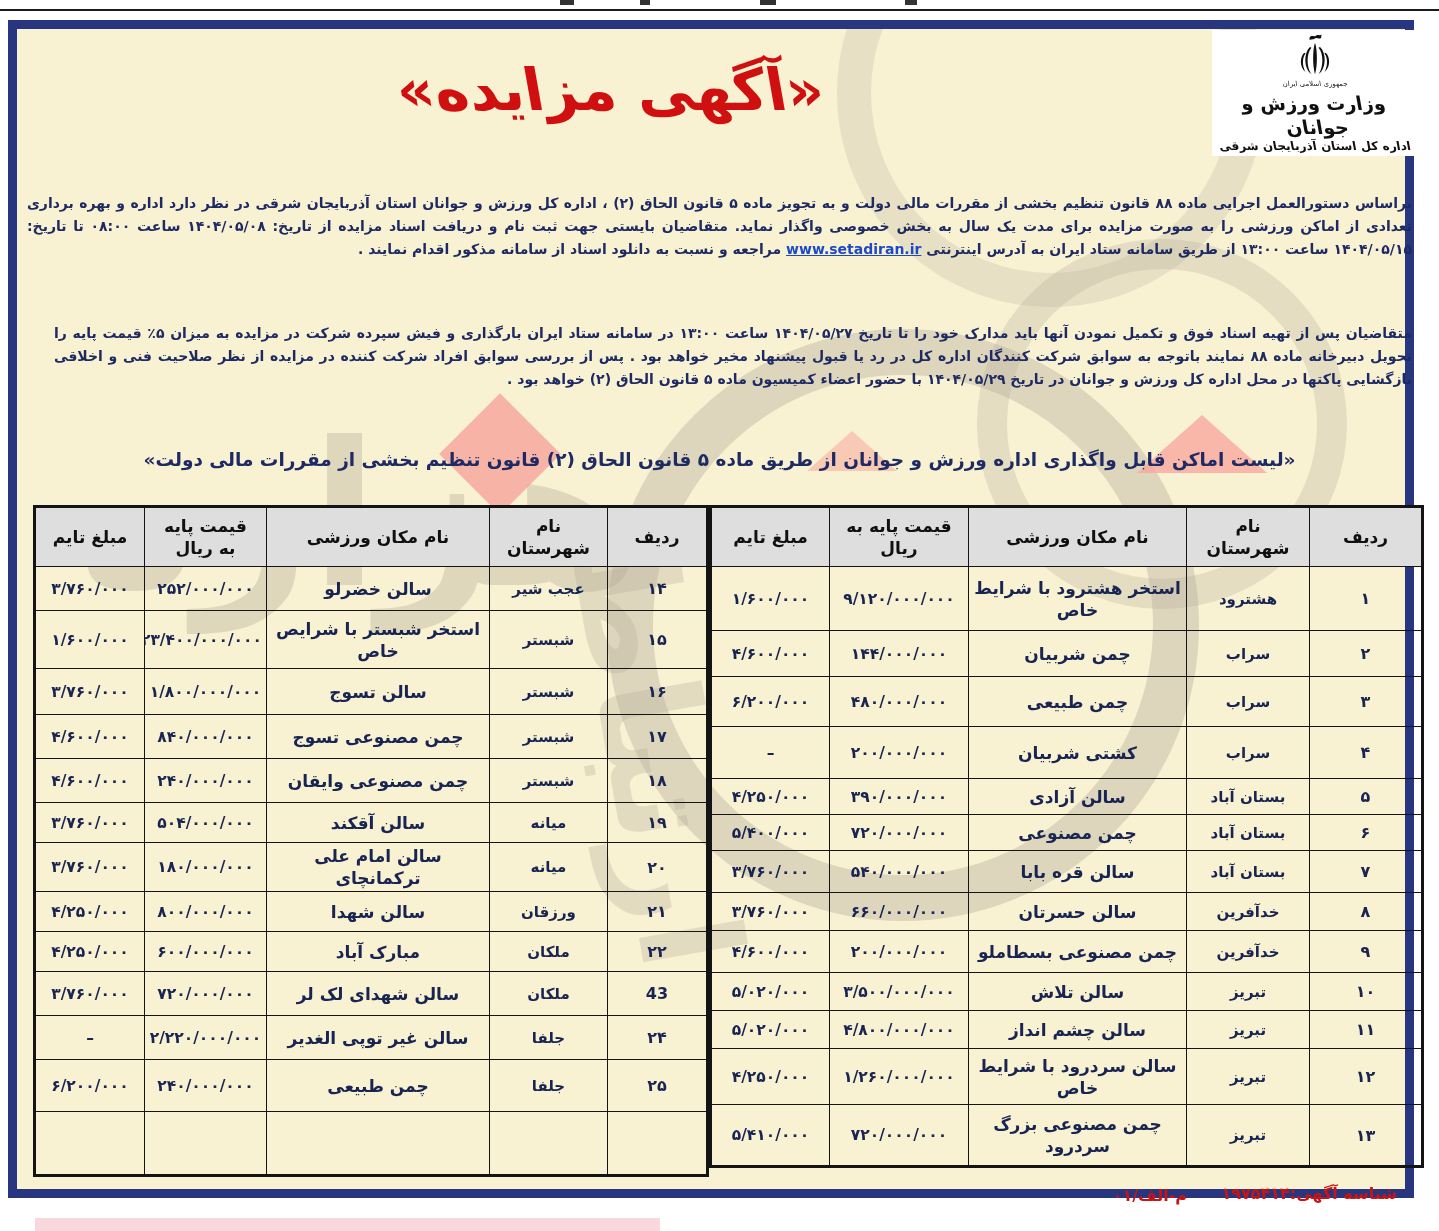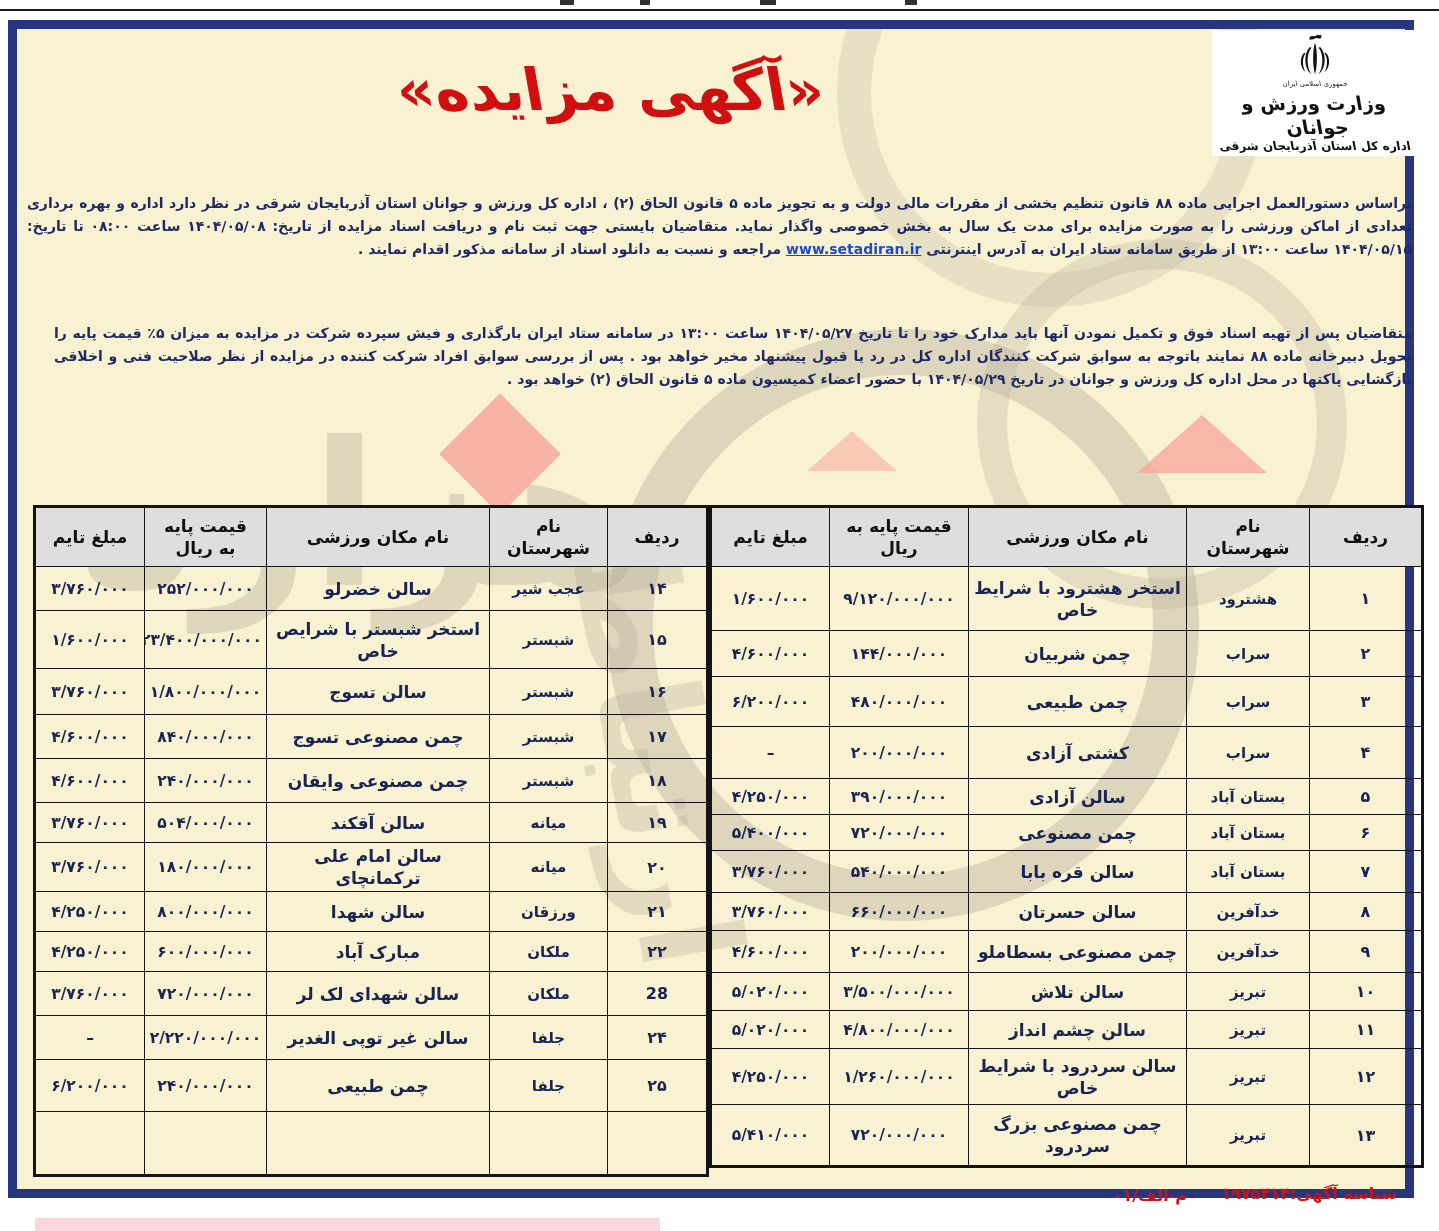--- a/index.html
+++ b/index.html
@@ -110,20 +110,21 @@
 
   <div class="main-title">«آگهی مزایده»</div>
 
 
   <div class="para p1">
     <span>براساس دستورالعمل اجرایی ماده ۸۸ قانون تنظیم بخشی از مقررات مالی دولت و به تجویز ماده ۵ قانون الحاق (۲) ، اداره کل ورزش و جوانان استان آذربایجان شرقی در نظر دارد اداره و بهره برداری تعدادی از اماکن ورزشی را به صورت مزایده برای مدت یک سال  به بخش خصوصی واگذار نماید. متقاضیان بایستی جهت ثبت نام و دریافت اسناد مزایده از تاریخ: ۱۴۰۴/۰۵/۰۸ ساعت  ۰۸:۰۰ تا تاریخ: ۱۴۰۴/۰۵/۱۵ ساعت ۱۳:۰۰ از طریق سامانه ستاد ایران به آدرس اینترنتی </span><span class="setad-link" dir="ltr">www.setadiran.ir</span><span> مراجعه و نسبت به دانلود اسناد از سامانه مذکور اقدام نمایند .</span>
   </div>
 
   <div class="para p2">متقاضیان پس از تهیه اسناد فوق و  تکمیل نمودن آنها باید مدارک خود را تا تاریخ ۱۴۰۴/۰۵/۲۷  ساعت ۱۳:۰۰ در سامانه ستاد ایران بارگذاری و فیش سپرده شرکت در مزایده به میزان ۵٪ قیمت پایه را تحویل دبیرخانه ماده ۸۸ نمایند باتوجه به سوابق شرکت کنندگان اداره کل در رد یا قبول پیشنهاد مخیر خواهد بود . پس از بررسی سوابق افراد شرکت کننده در مزایده از نظر صلاحیت فنی و اخلاقی بازگشایی پاکتها در محل اداره کل ورزش و جوانان در تاریخ ۱۴۰۴/۰۵/۲۹  با حضور اعضاء کمیسیون ماده ۵ قانون الحاق (۲) خواهد بود .</div>
 
+  <div class="list-heading">«لیست اماکن قابل واگذاری اداره ورزش و جوانان از طریق ماده ۵ قانون الحاق (۲) قانون تنظیم بخشی از مقررات مالی دولت»</div>
 
   <table class="t" id="table-right">
     <colgroup>
         <col style="width:113px">
         <col style="width:123px">
         <col style="width:218px">
         <col style="width:139px">
         <col style="width:119px">
       </colgroup>
     <thead>
@@ -153,21 +154,21 @@
         <tr style="height: 50px;">
           <td class="col-no">۳</td>
           <td class="col-city">سراب</td>
           <td class="col-venue">چمن طبیعی</td>
           <td class="col-price">۴۸۰/۰۰۰/۰۰۰</td>
           <td class="col-time">۶/۲۰۰/۰۰۰</td>
         </tr>
         <tr style="height: 52px;">
           <td class="col-no">۴</td>
           <td class="col-city">سراب</td>
-          <td class="col-venue">کشتی آزادی</td>
+          <td class="col-venue">کشتی شربیان</td>
           <td class="col-price">۲۰۰/۰۰۰/۰۰۰</td>
           <td class="col-time">–</td>
         </tr>
         <tr style="height: 36px;">
           <td class="col-no">۵</td>
           <td class="col-city">بستان آباد</td>
           <td class="col-venue">سالن آزادی</td>
           <td class="col-price">۳۹۰/۰۰۰/۰۰۰</td>
           <td class="col-time">۴/۲۵۰/۰۰۰</td>
         </tr>
@@ -305,21 +306,21 @@
           <td class="col-time">۴/۲۵۰/۰۰۰</td>
         </tr>
         <tr style="height: 40px;">
           <td class="col-no">۲۲</td>
           <td class="col-city">ملکان</td>
           <td class="col-venue">مبارک آباد</td>
           <td class="col-price">۶۰۰/۰۰۰/۰۰۰</td>
           <td class="col-time">۴/۲۵۰/۰۰۰</td>
         </tr>
         <tr style="height: 44px;">
-          <td class="col-no">28</td>
+          <td class="col-no">43</td>
           <td class="col-city">ملکان</td>
           <td class="col-venue">سالن شهدای لک لر</td>
           <td class="col-price">۷۲۰/۰۰۰/۰۰۰</td>
           <td class="col-time">۳/۷۶۰/۰۰۰</td>
         </tr>
         <tr style="height: 44px;">
           <td class="col-no">۲۴</td>
           <td class="col-city">جلفا</td>
           <td class="col-venue">سالن غیر توپی الغدیر</td>
           <td class="col-price">۲/۲۲۰/۰۰۰/۰۰۰</td>

